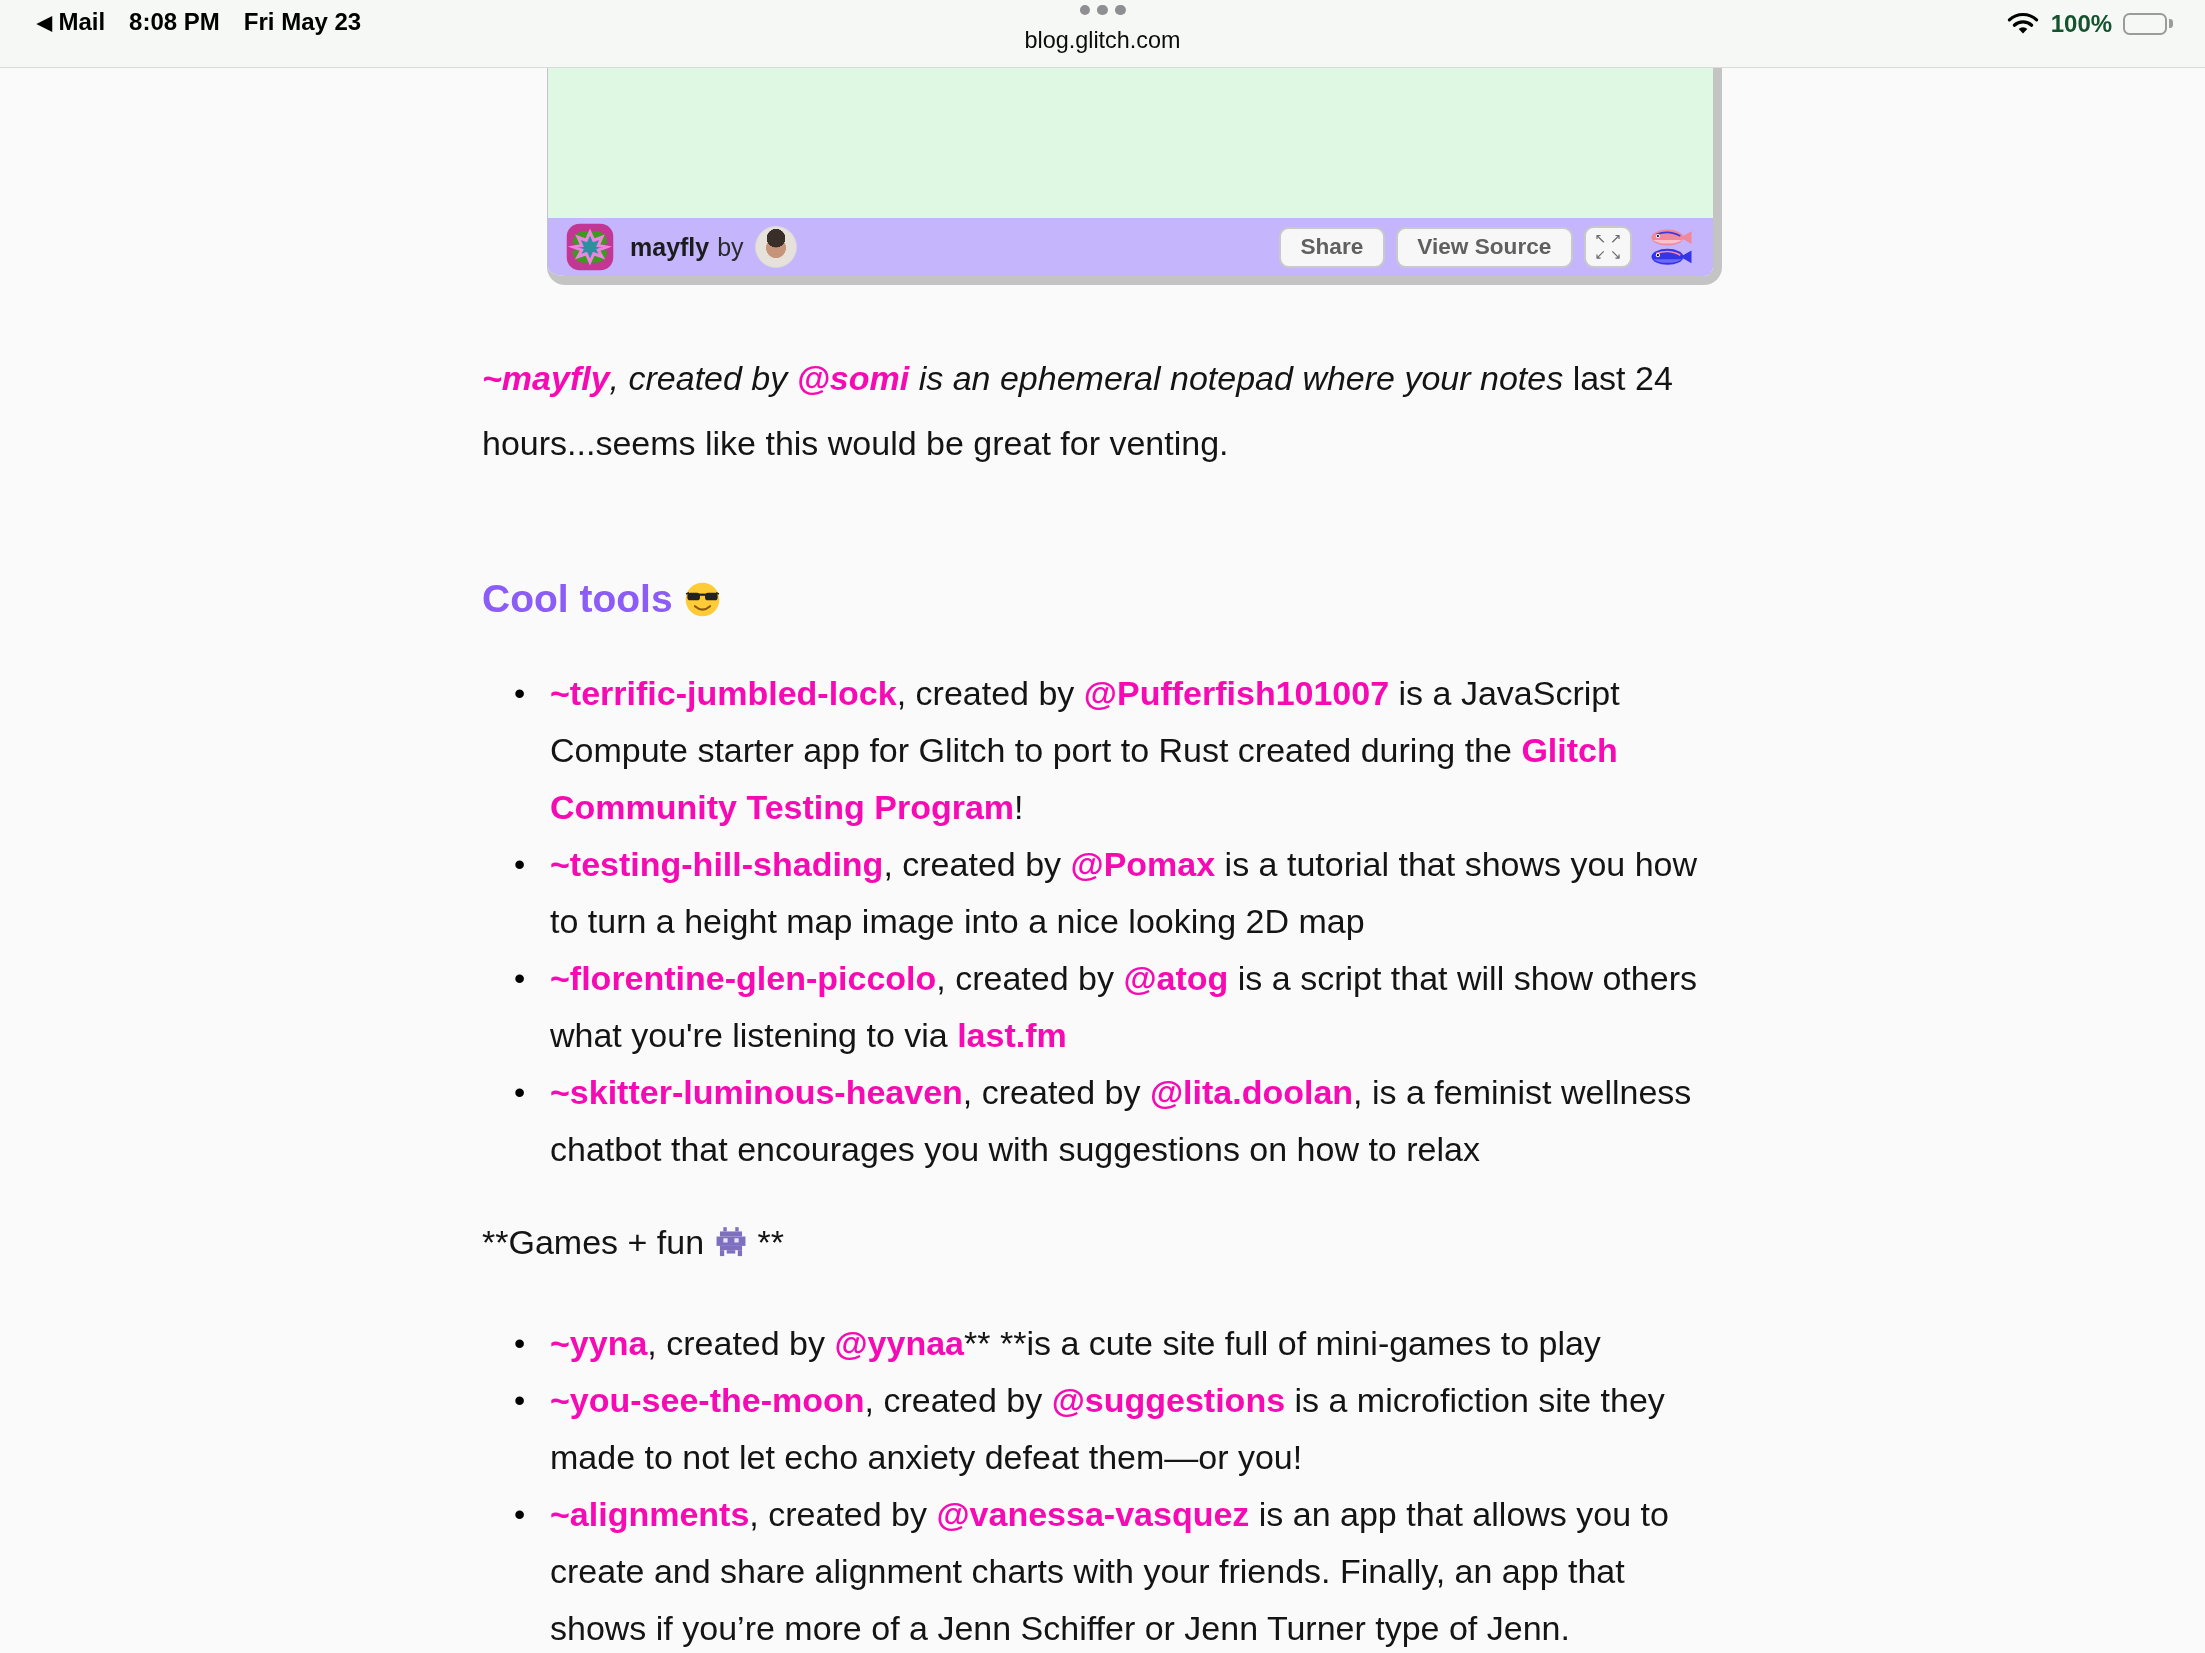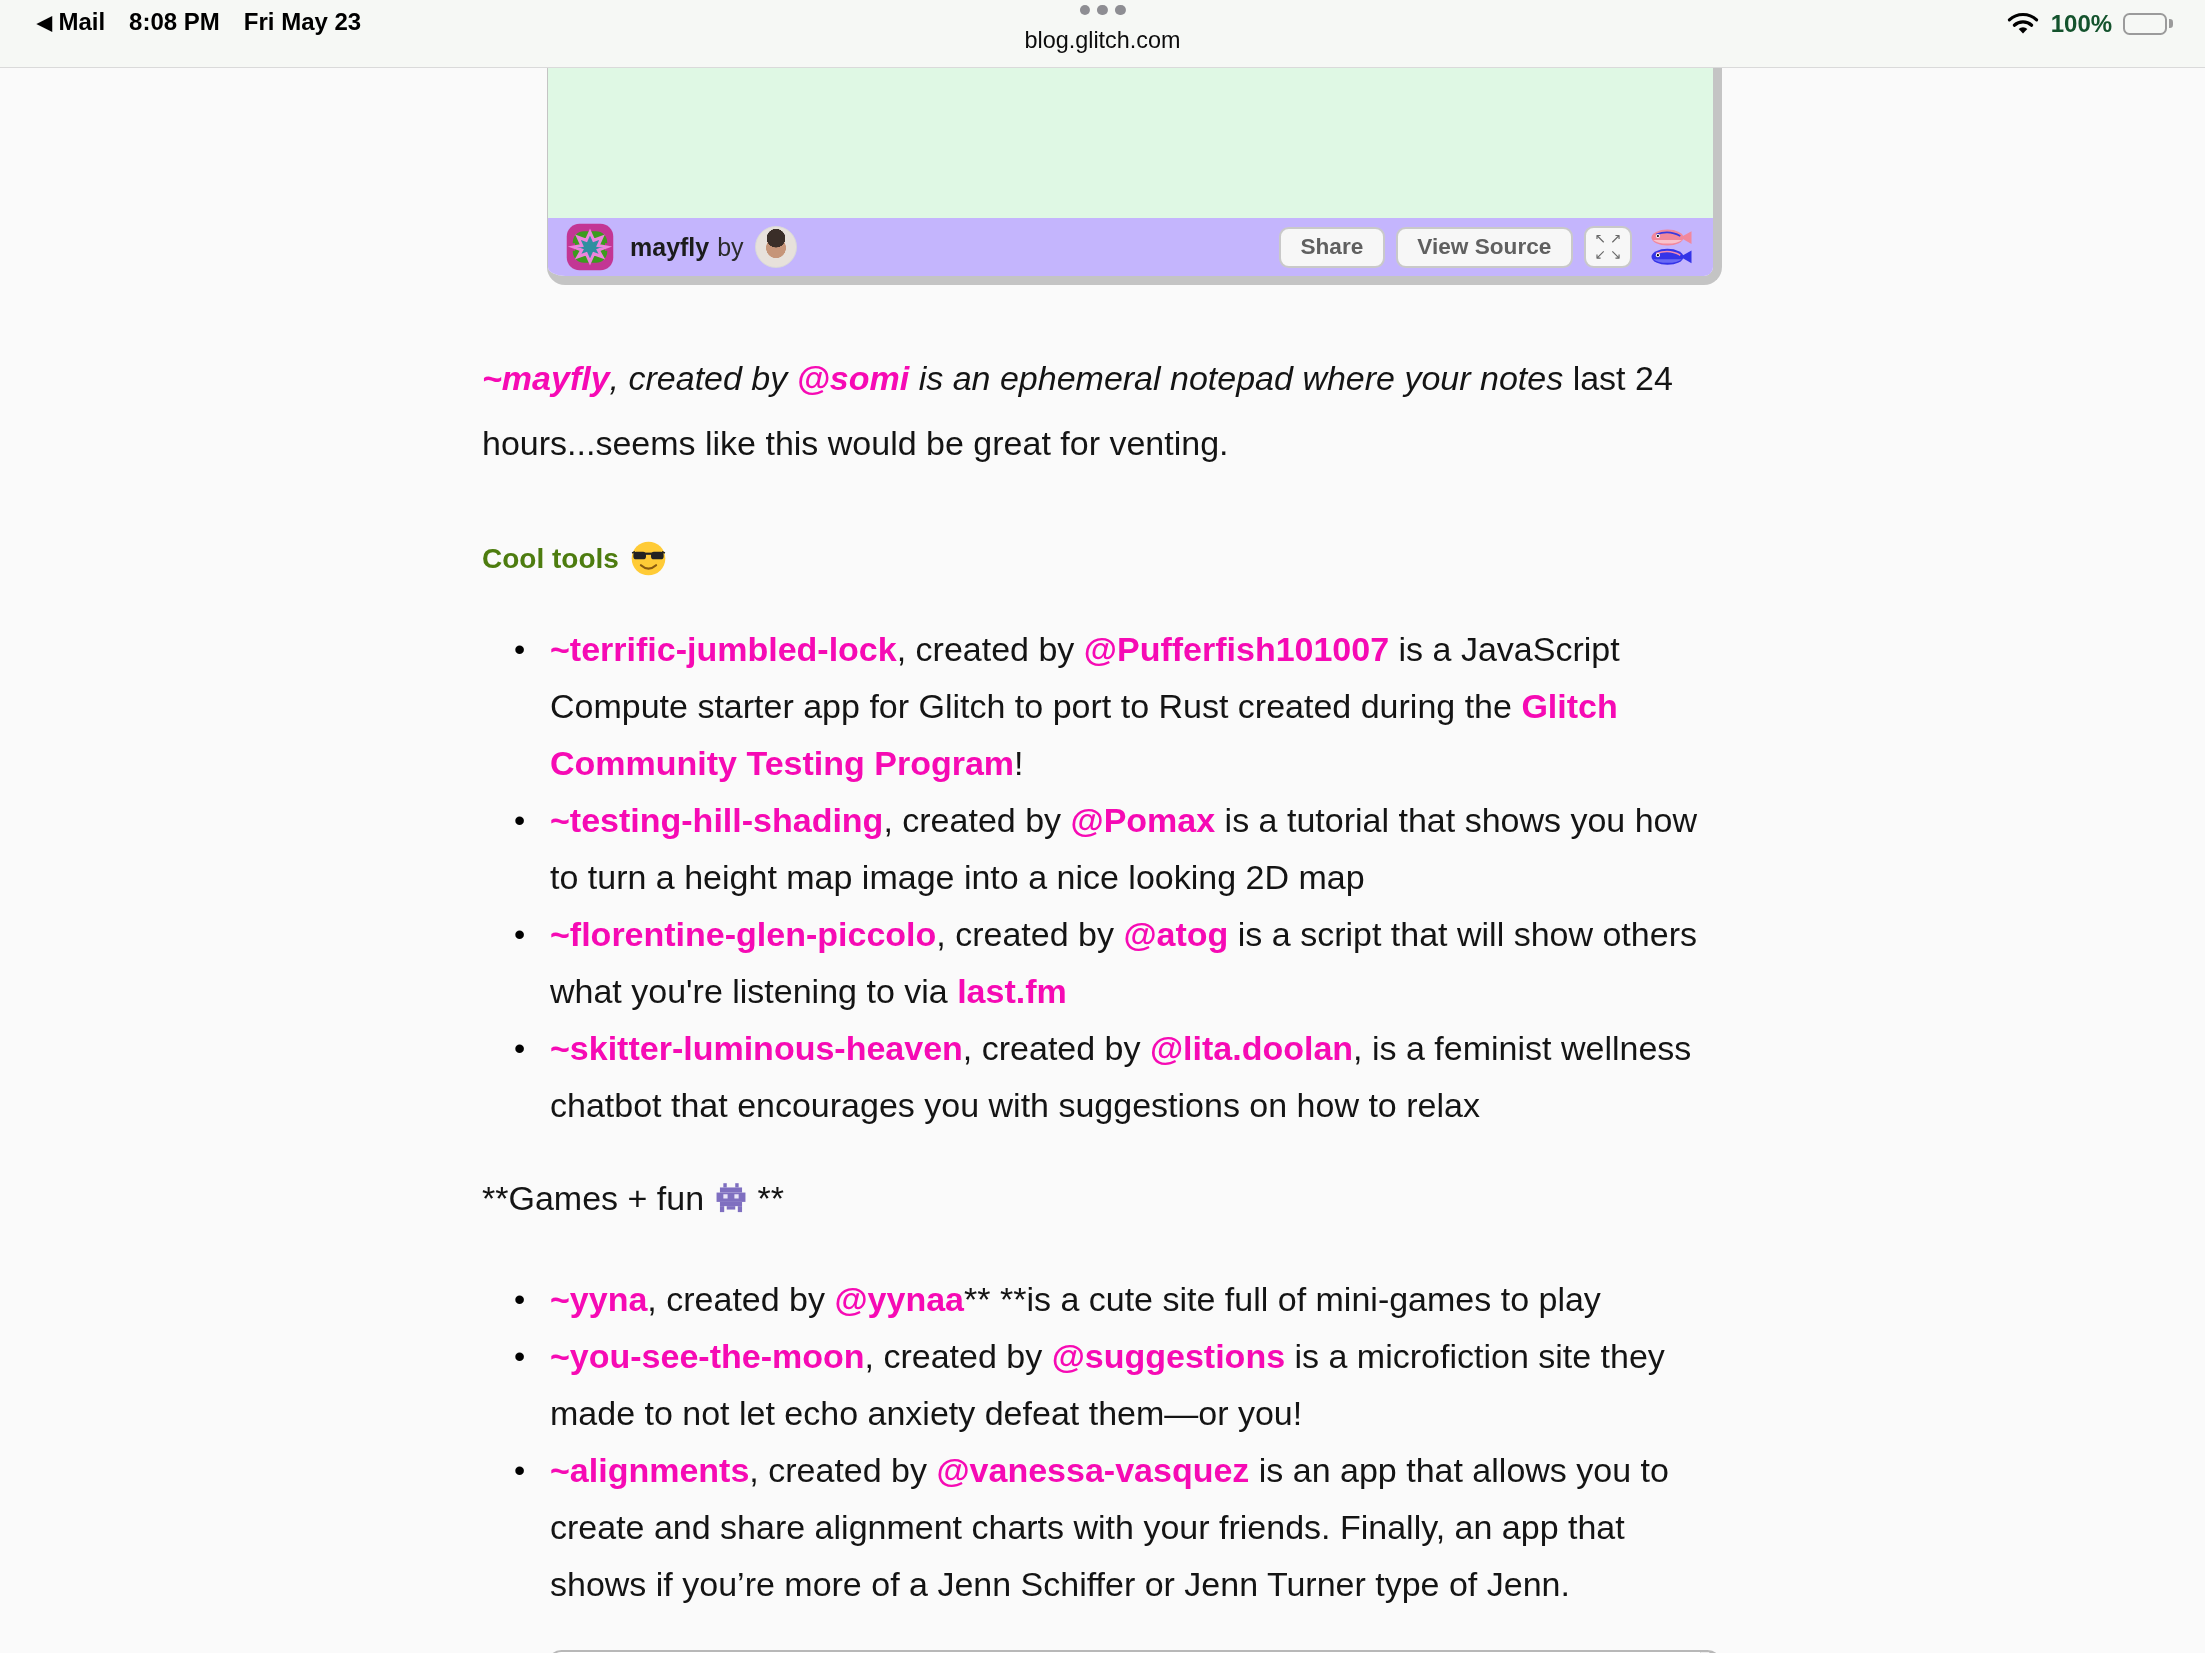--- a/index.html
+++ b/index.html
@@ -81,21 +81,21 @@
   }
   .fish-logo { margin-left:16px; }
 
   
   .intro {
     margin:61px 0 0; font-size:34px; line-height:65px; font-style:italic; color:#141414;
   }
   .intro .plain-tail { font-style:normal; }
   .lnk { color:#f60ab4; font-weight:700; }
   .section-heading {
-    margin:64px 0 0; font-size:28px; font-weight:700; color:#4d7c0f;
+    margin:101px 0 0; font-size:39px; font-weight:700; color:#8b5cf6;
     display:flex; align-items:center; gap:11.3px;
   }
   ul.app-list { margin:44px 0 0; padding:0 0 0 68px; list-style:none;
     font-size:34px; line-height:57px; color:#141414; }
   ul.app-list li { position:relative; }
   ul.app-list li::before {
     content:"•"; position:absolute; left:-36px; top:0; font-size:32px; color:#000;
   }
   .games-line {
     margin:36px 0 0; font-size:34px; line-height:57px; color:#141414;

